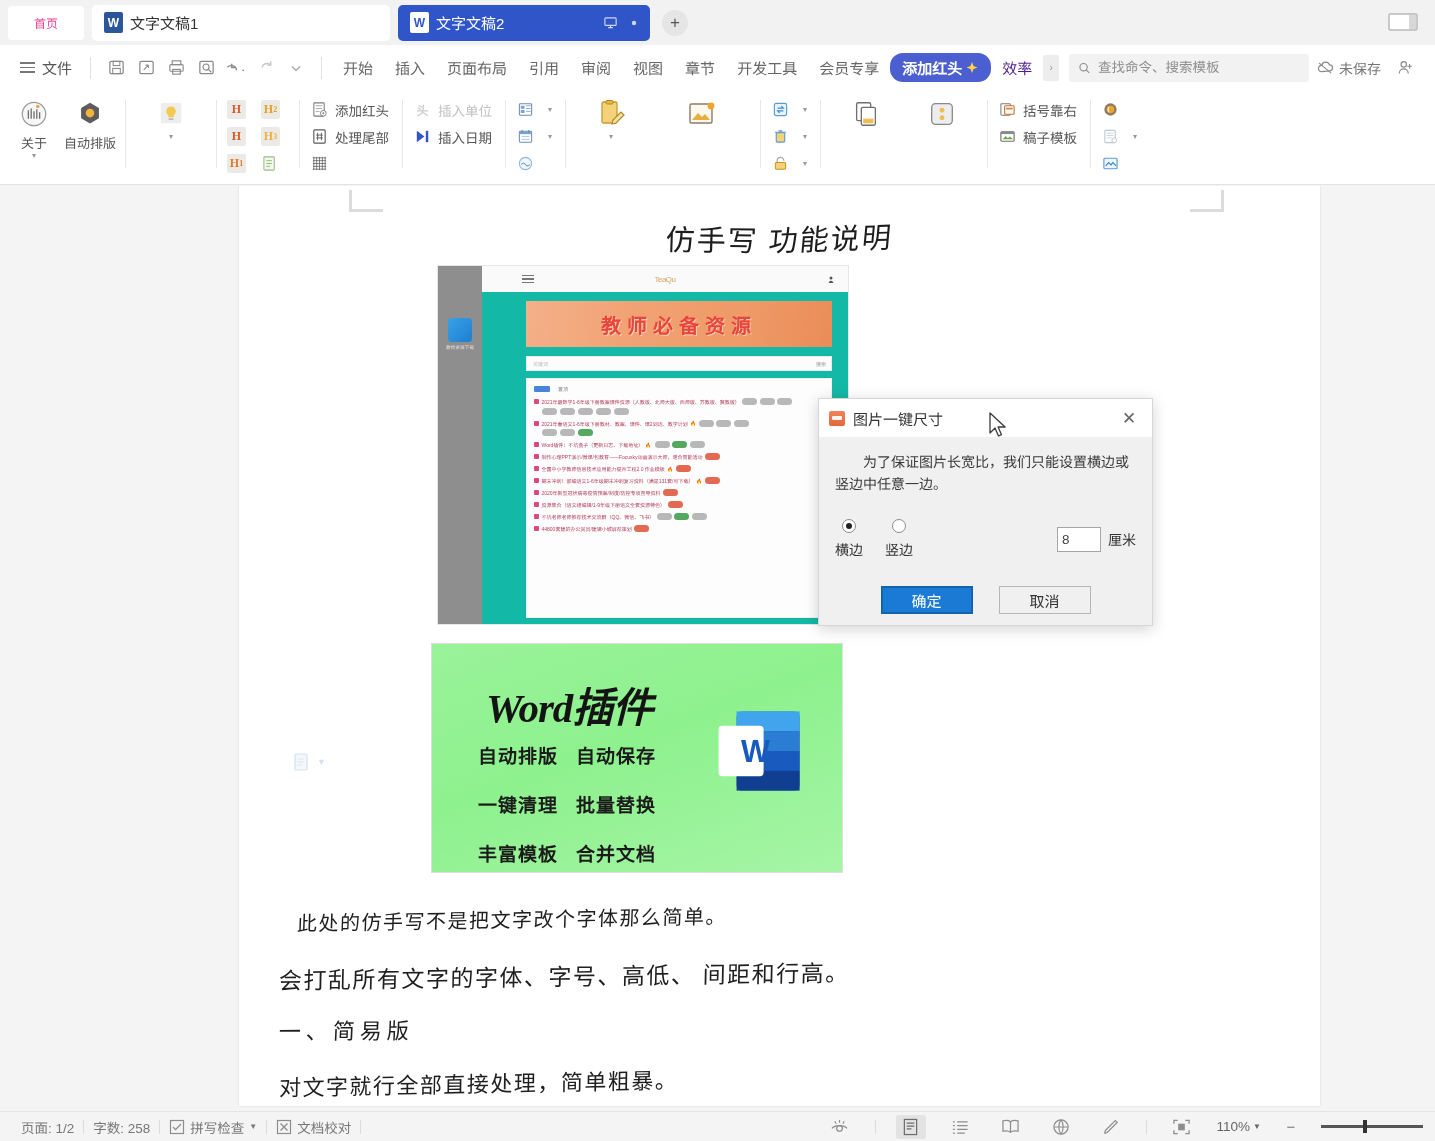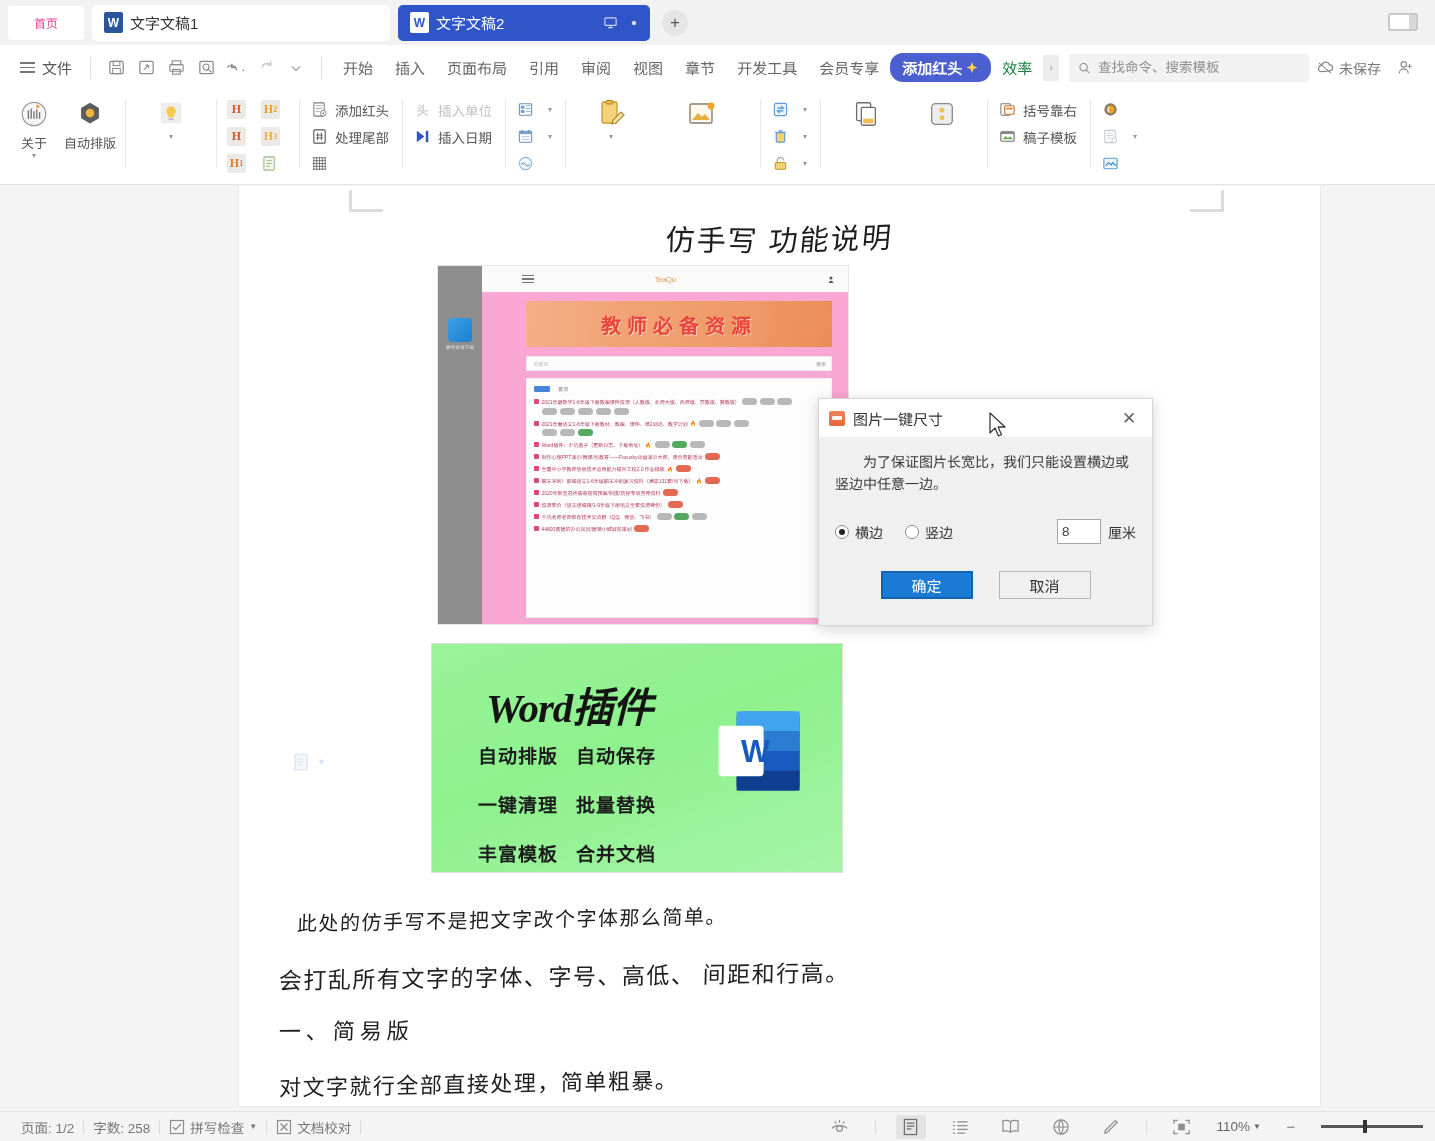--- a/index.html
+++ b/index.html
@@ -54,21 +54,21 @@
   .hamburger { display: inline-flex; flex-direction: column; gap: 3px; }
   .hamburger i { display: block; width: 15px; height: 1.6px; background: #777; }
   .vsep { width: 1px; height: 22px; background: #e0e0e0; margin: 0 10px; }
   .qicon { width: 30px; height: 28px; display: flex; align-items: center; justify-content: center; cursor: pointer; color: #8a8a8a; }
   .qicon svg { display: block; }
   .mtab { font-size: 15px; color: #666; padding: 4px 11px; cursor: pointer; white-space: nowrap; }
   .mtab.special {
     background: #4b5fd0; color: #fff; border-radius: 13px; padding: 4px 12px;
     font-weight: bold; display: flex; align-items: center; gap: 3px;
   }
-  .mtab.faded { color: #15803d; }
+  .mtab.faded { color: #4c1d95; }
   .mtab-chev {
     width: 16px; height: 26px; background: #ededed; color: #999;
     display: flex; align-items: center; justify-content: center;
     font-size: 10px; cursor: pointer; border-radius: 2px;
   }
   .searchbox {
     width: 240px; height: 28px; background: #f2f2f2; border-radius: 3px;
     display: flex; align-items: center; padding: 0 9px; gap: 7px;
     margin-left: 10px; cursor: text;
   }
@@ -129,21 +129,21 @@
   .doc-title {
     position: absolute; left: 0; right: 0; top: 30px; text-align: center;
     font-size: 29px; color: #1d1d1d; letter-spacing: 2px;
     font-family: "Liberation Serif", serif;
     transform: skewX(-4deg) rotate(-0.6deg);
   }
   .doc-title .hw1 { display: inline-block; transform: rotate(1.4deg) skewX(3deg); }
   .doc-title .hw2 { display: inline-block; transform: rotate(-1.2deg) skewX(-3deg); margin-left: 10px; }
 
   
-  .shot1 { position: absolute; left: 198px; top: 79px; width: 412px; height: 360px; background: #f9a8d4; border: 1px solid #e6e6e6; overflow: hidden; }
+  .shot1 { position: absolute; left: 198px; top: 79px; width: 412px; height: 360px; background: #14b8a6; border: 1px solid #e6e6e6; overflow: hidden; }
   .s1-rail { position: absolute; left: 0; top: 0; width: 44px; height: 100%; background: #8e8e8e; }
   .s1-rail-icon { position: absolute; left: 7px; top: 52px; width: 30px; text-align: center; }
   .s1-rail-dot { width: 24px; height: 24px; margin: 0 auto; border-radius: 4px; background: linear-gradient(135deg,#3aa0e8,#1d7fd0); }
   .s1-rail-cap { font-size: 4.5px; color: #e2e2e2; margin-top: 2px; letter-spacing: .2px; }
   .s1-top { position: absolute; left: 44px; right: 0; top: 0; height: 26px; background: #fafafa; display: flex; align-items: center; }
   .s1-burger { margin-left: 40px; display: flex; flex-direction: column; gap: 2px; }
   .s1-burger i { width: 12px; height: 1.5px; background: #777; display: block; }
   .s1-logo { position: absolute; left: 50%; transform: translateX(-50%); font-size: 8px; color: #d98a3a; letter-spacing: -.5px; opacity: .8; }
   .s1-user { position: absolute; right: 14px; width: 6px; height: 9px; }
   .s1-banner {
@@ -211,21 +211,21 @@
     background: #f0f0f0; border: 1px solid #d6d6d6; box-shadow: 0 3px 14px rgba(0,0,0,.18); z-index: 50;
   }
   .dlg-head { height: 38px; background: #fff; display: flex; align-items: center; padding: 0 10px; }
   .dlg-ico { width: 16px; height: 15px; border-radius: 2px; background: linear-gradient(#f0835a,#e4663a); display: flex; align-items: center; justify-content: center; }
   .dlg-ico i { width: 10px; height: 4px; background: #fff6ef; border-radius: 1px; display: block; font-size: 3px; }
   .dlg-title { font-size: 15px; color: #333; margin-left: 8px; }
   .dlg-close { margin-left: auto; width: 26px; height: 26px; display: flex; align-items: center; justify-content: center; color: #666; font-size: 17px; cursor: pointer; }
   .dlg-body { padding: 14px 16px 0 16px; }
   .dlg-msg { font-size: 14px; color: #3a3a3a; line-height: 22px; text-indent: 28px; }
   .dlg-opts { display: flex; align-items: center; margin-top: 24px; }
-  .radio { display: flex; align-items: center; gap: 6px; cursor: pointer; font-size: 14px; color: #333; }
+  .radio { display: flex; align-items: center; gap: 6px; cursor: pointer; font-size: 14px; color: #333; flex-direction: column; }
   .radio .dot { width: 14px; height: 14px; border: 1px solid #8b8b8b; border-radius: 50%; background: #fff; position: relative; }
   .radio.sel .dot::after { content: ""; position: absolute; left: 3px; top: 3px; width: 6px; height: 6px; background: #222; border-radius: 50%; }
   .dlg-input { margin-left: auto; display: flex; align-items: center; gap: 7px; }
   .dlg-input input {
     width: 44px; height: 25px; border: 1px solid #a6a6a6; background: #fff;
     font-size: 13.5px; color: #444; padding: 0 4px; outline: none; font-family: inherit;
   }
   .dlg-unit { font-size: 14px; color: #333; }
   .dlg-btns { display: flex; gap: 26px; justify-content: center; margin-top: 27px; }
   .dlg-btn { width: 92px; height: 28px; display: flex; align-items: center; justify-content: center; font-size: 15px; cursor: pointer; }

